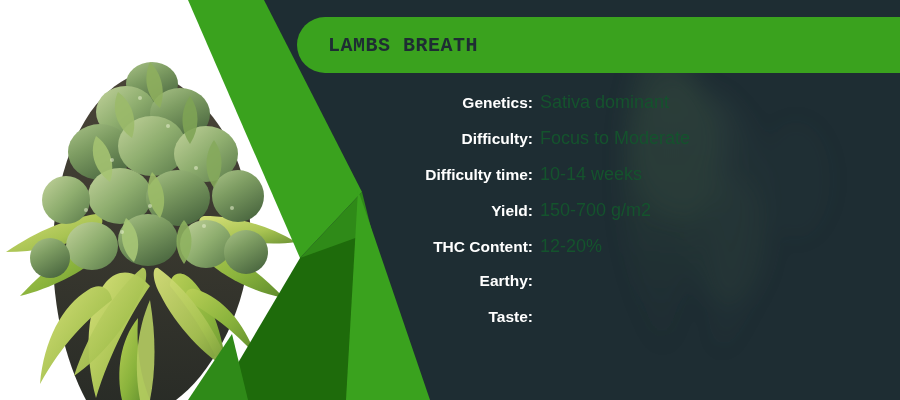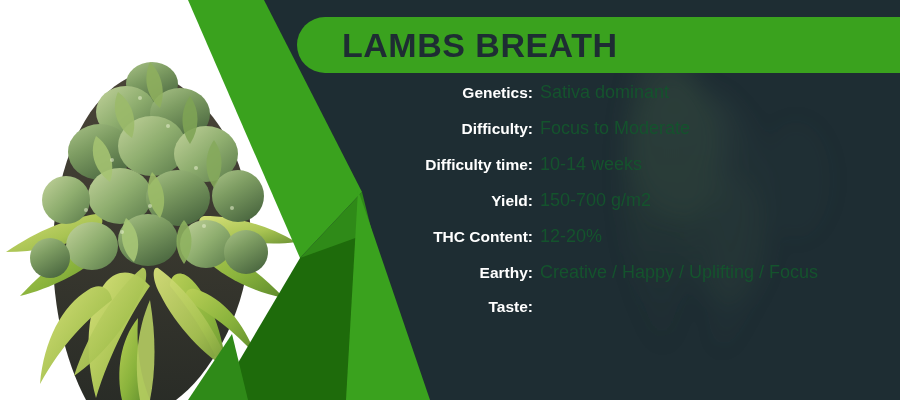--- a/index.html
+++ b/index.html
@@ -41,32 +41,33 @@
   #banner{
     position:absolute;
     left:297px;top:17px;
     width:603px;height:56px;
     background:#3aa21e;
     border-top-left-radius:28px;
     border-bottom-left-radius:28px;
     display:flex;align-items:center;
   }
   #banner-title{
-    margin-left:45px;
+    margin-left:31px;
     color:#1e2d33;
-    font-size:34px;
+    font-size:20px;
     font-weight:bold;
     letter-spacing:.5px;
     white-space:nowrap;
+    font-family:Liberation Mono, monospace;
   }
 
   
   #specs{
     position:absolute;
-    left:0;top:82px;width:900px;
+    left:0;top:92px;width:900px;
   }
   .spec-row{
     display:flex;
     align-items:baseline;
     height:36px;
   }
   .spec-label{
     width:533px;
     text-align:right;
     color:#ffffff;
@@ -266,21 +267,20 @@
       <div class="spec-value">150-700 g/m2</div>
     </div>
 
     <div class="spec-row">
       <div class="spec-label">THC Content:</div>
       <div class="spec-value">12-20%</div>
     </div>
 
     <div class="spec-row">
       <div class="spec-label">Earthy:</div>
-      <div class="spec-value">Creative / Happy / Uplifting / Focus</div>
     </div>
 
     <div class="spec-row">
       <div class="spec-label">Taste:</div>
     </div>
 
   </div>
 </div>
 
 </body></html>

